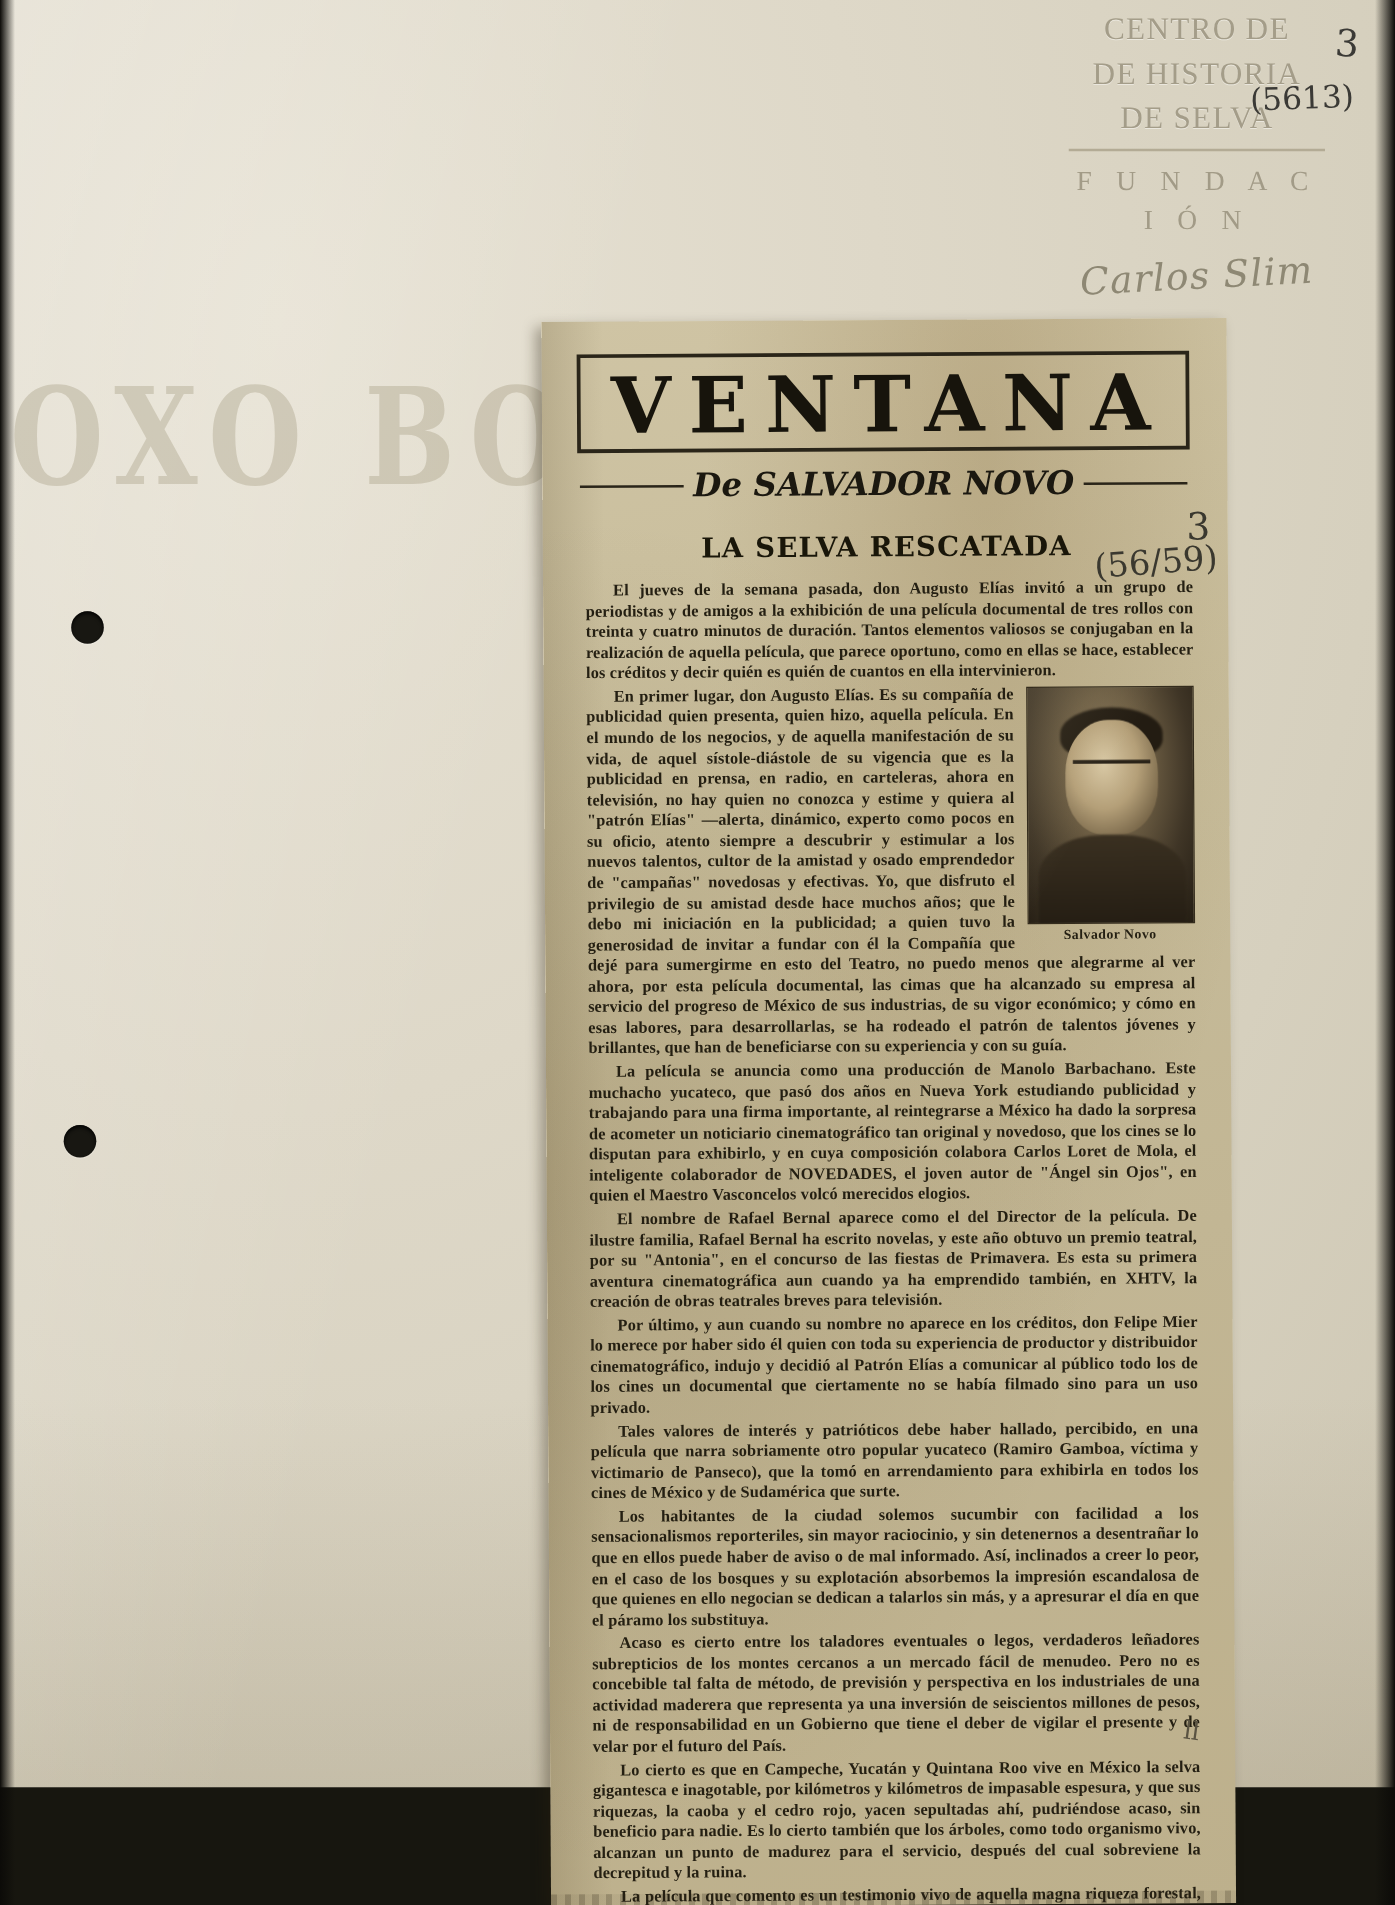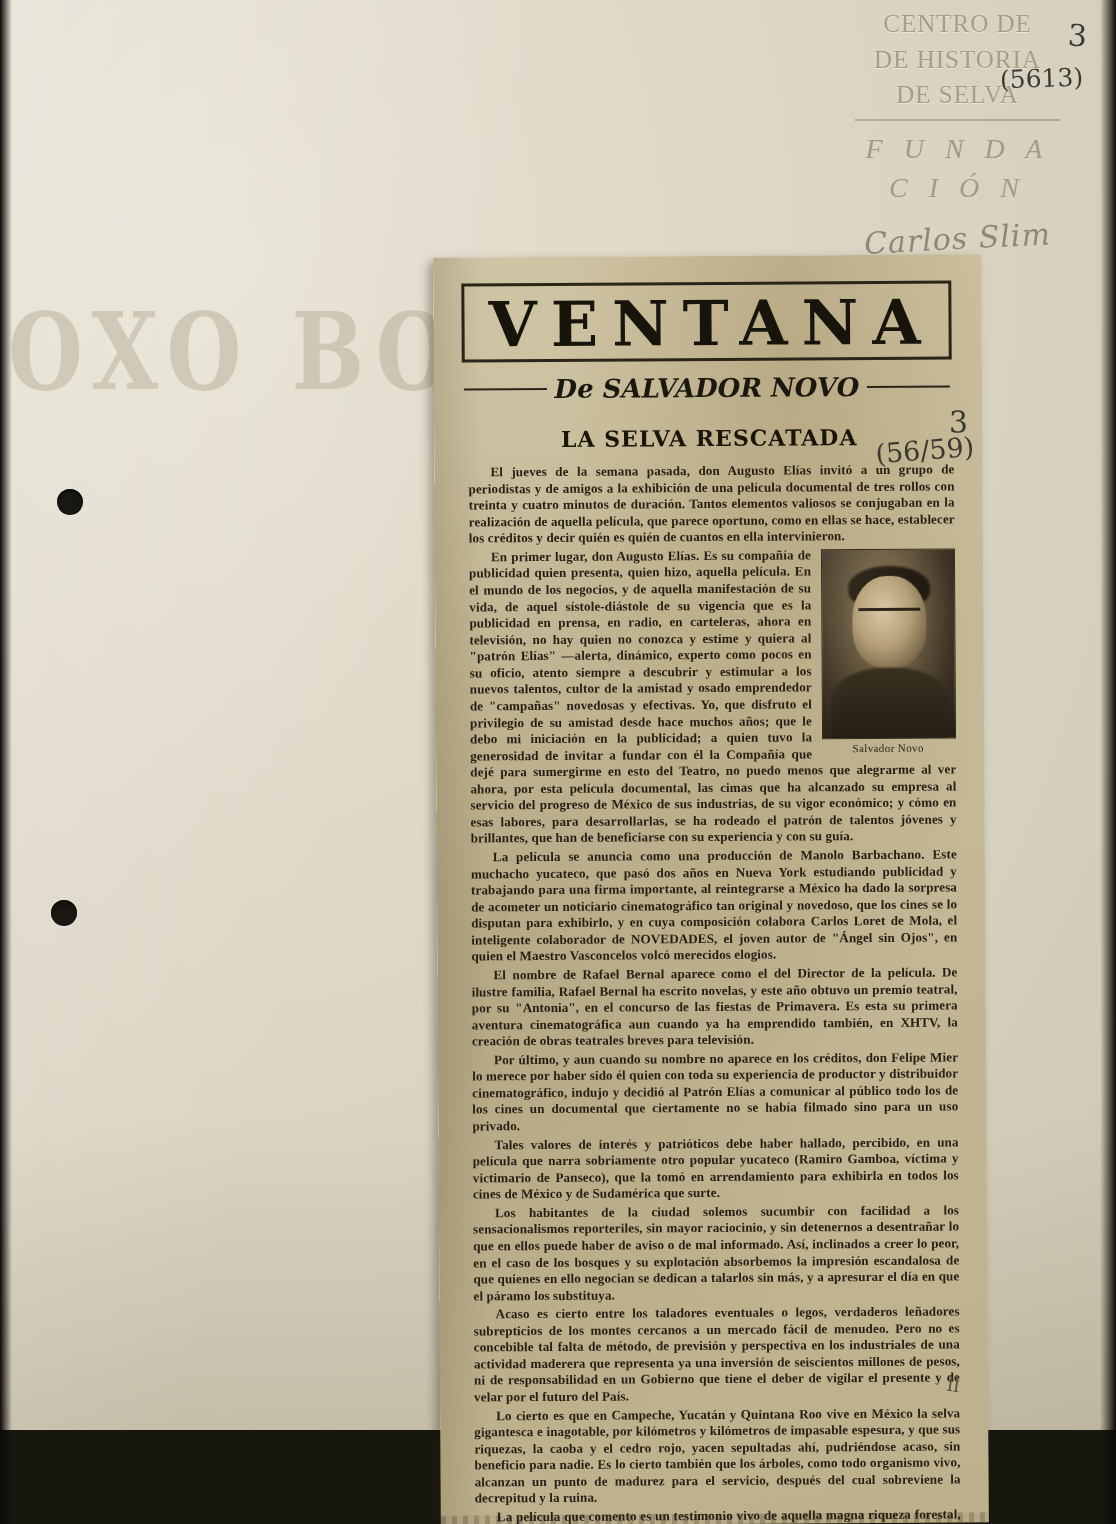--- a/index.html
+++ b/index.html
@@ -110,24 +110,23 @@
     font-size: 25px;
     color: #a49d89;
     text-shadow: 0 1px 0 rgba(255,255,255,0.45);
   }
   .stamp .rule {
     height: 2px;
     background: #b3ab95;
     margin: 6px 4px 8px 4px;
   }
   .stamp .fund {
-    font-size: 28px;
+    font-size: 22px;
     letter-spacing: 7px;
     color: #a29b87;
-    font-style: italic;
   }
   .stamp .sign {
     margin-top: 10px;
     font-family: "DejaVu Serif", serif;
     font-style: italic;
     font-size: 30px;
     color: #8e8874;
     transform: rotate(-3deg);
   }
 
@@ -309,21 +308,21 @@
     filter: blur(0.8px);
   }
   .photo .shine {
     position: absolute;
     inset: 0;
     background: linear-gradient(120deg, rgba(255,240,200,0.10) 0%, rgba(255,240,200,0) 45%);
   }
   .photo-caption {
     font-family: "Liberation Serif", serif;
     font-size: 11px;
-    font-weight: 400;
+    font-weight: 700;
     color: #241f12;
     margin-top: 3px;
     letter-spacing: 0.4px;
   }
 
   
   .torn-bottom {
     position: absolute;
     left: 0;
     bottom: 0;

